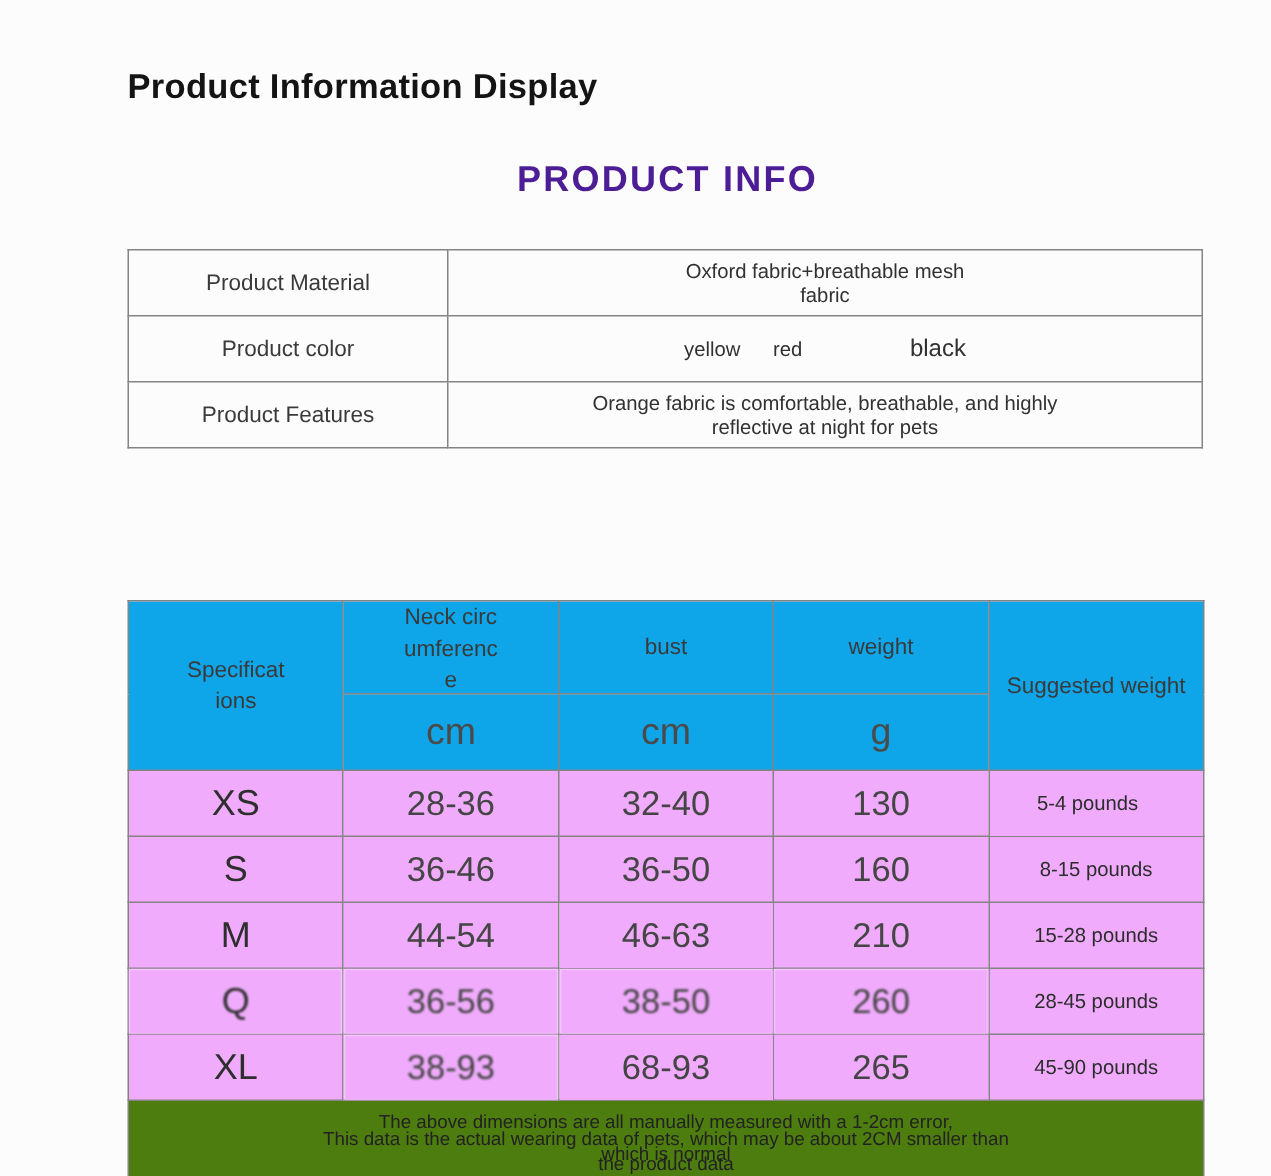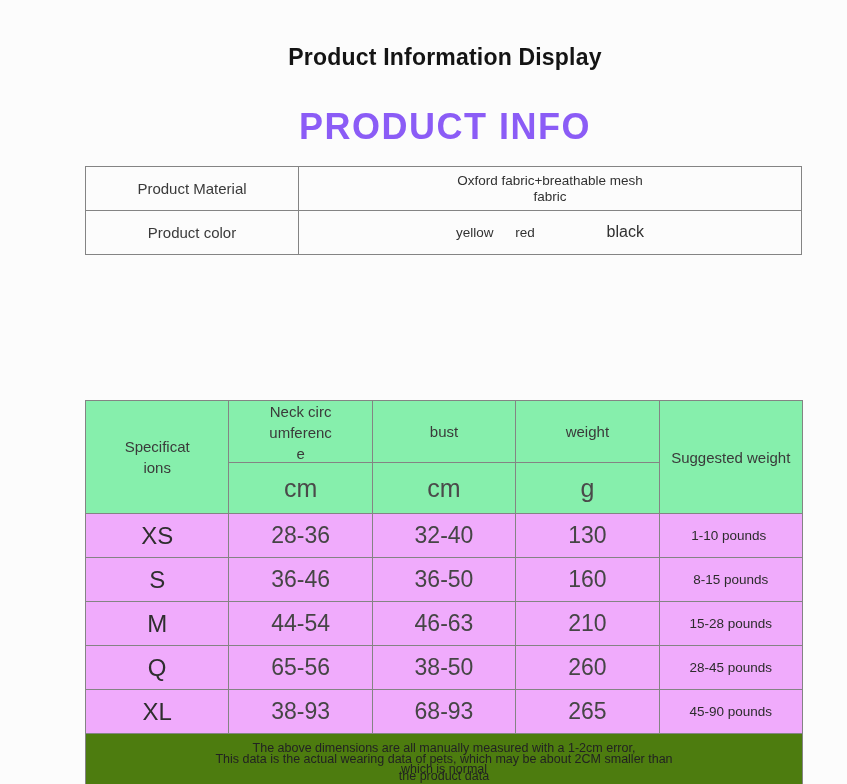--- a/index.html
+++ b/index.html
@@ -8,26 +8,26 @@
     background:#fcfcfc;
     font-family:"Liberation Sans", sans-serif;
     color:#3c3c3c;
     position:relative;
     overflow:hidden;
   }
   .content { position:absolute; left:85px; top:0; width:720px; }
 
   .title {
     position:absolute; top:44px; left:0; width:100%;
-    text-align:center; font-size:23px; font-weight:bold; color:#141414;
+    text-align:left; font-size:23px; font-weight:bold; color:#141414;
     letter-spacing:0.2px;
   }
   .subtitle {
     position:absolute; top:106px; left:0; width:100%;
-    text-align:center; font-size:36px; font-weight:600; color:#8b5cf6;
+    text-align:center; font-size:24px; font-weight:600; color:#4c1d95;
     letter-spacing:1.5px;
   }
 
   table { border-collapse:collapse; table-layout:fixed; width:717px; }
   td {
     border:1.6px solid #848484;
     text-align:center; vertical-align:middle;
     overflow:visible;
   }
 
@@ -41,21 +41,21 @@
     text-align:left; line-height:17px;
   }
   .color-val .c1, .color-val .c2 { font-size:13.5px; }
   .color-val .c2 { margin-left:18px; }
   .color-val .c3 { margin-left:24px; font-size:16px;padding-left:44px; }
   .scope-note { margin-left:34px; }
 
   
   .spec-table { position:absolute; top:400px; left:0; }
   .spec-table col { width:143.4px; }
-  .spec-table .hdr td { background:#86efac; }
+  .spec-table .hdr td { background:#0ea5e9; }
   .hdr-name-row td { height:55px; font-size:15px; color:#3a3a3a; }
   .hdr-unit-row td { height:51px; }
   .brk {
     display:inline-block; word-break:break-all; line-height:21px;
     font-size:15px; color:#3a3a3a;
   }
   .spec-brk { max-width:67px; text-align:center; }
   .neck-brk {
     max-width:65px; text-align:center; height:44px;
     position:relative; z-index:6;
@@ -105,20 +105,27 @@
       </td>
     </tr>
     <tr>
       <td class="lbl">Product color</td>
       <td class="val color-val">
         <span class="c1">yellow</span>
         <span class="c2">red</span>
         <span class="c3">black</span>
       </td>
     </tr>
+    <tr>
+      <td class="lbl">Product Features</td>
+      <td class="val">
+        <div>Orange fabric is comfortable, breathable, and highly</div>
+        <div>reflective at night for pets</div>
+      </td>
+    </tr>
   </tbody>
     </table>
 
   <table class="spec-table">
     <colgroup>
         <col>
         <col>
         <col>
         <col>
         <col>
@@ -142,41 +149,41 @@
       <td class="unit">g</td>
     </tr>
 
     <tr class="row">
       <td class="sz">XS</td>
       <td class="num">28-36</td>
       <td class="num">32-40</td>
       <td class="num">130</td>
       <td class="sugg sugg-overflow-host">
         <div class="sugg-overflow">
-          <span>1-10 pounds</span>
+          <span>5-4 pounds</span>
         </div>
       </td>
     </tr>
     <tr class="row">
       <td class="sz">S</td>
       <td class="num">36-46</td>
       <td class="num">36-50</td>
       <td class="num">160</td>
       <td class="sugg">8-15 pounds</td>
     </tr>
     <tr class="row">
       <td class="sz">M</td>
       <td class="num">44-54</td>
       <td class="num garbled-l">46-63</td>
       <td class="num">210</td>
       <td class="sugg">15-28 pounds</td>
     </tr>
     <tr class="row">
       <td class="sz garbled">Q</td>
-      <td class="num garbled">65-56</td>
+      <td class="num garbled">36-56</td>
       <td class="num garbled">38-50</td>
       <td class="num garbled">260</td>
       <td class="sugg">28-45 pounds</td>
     </tr>
     <tr class="row">
       <td class="sz">XL</td>
       <td class="num garbled">38-93</td>
       <td class="num garbled-l">68-93</td>
       <td class="num">265</td>
       <td class="sugg">45-90 pounds</td>

